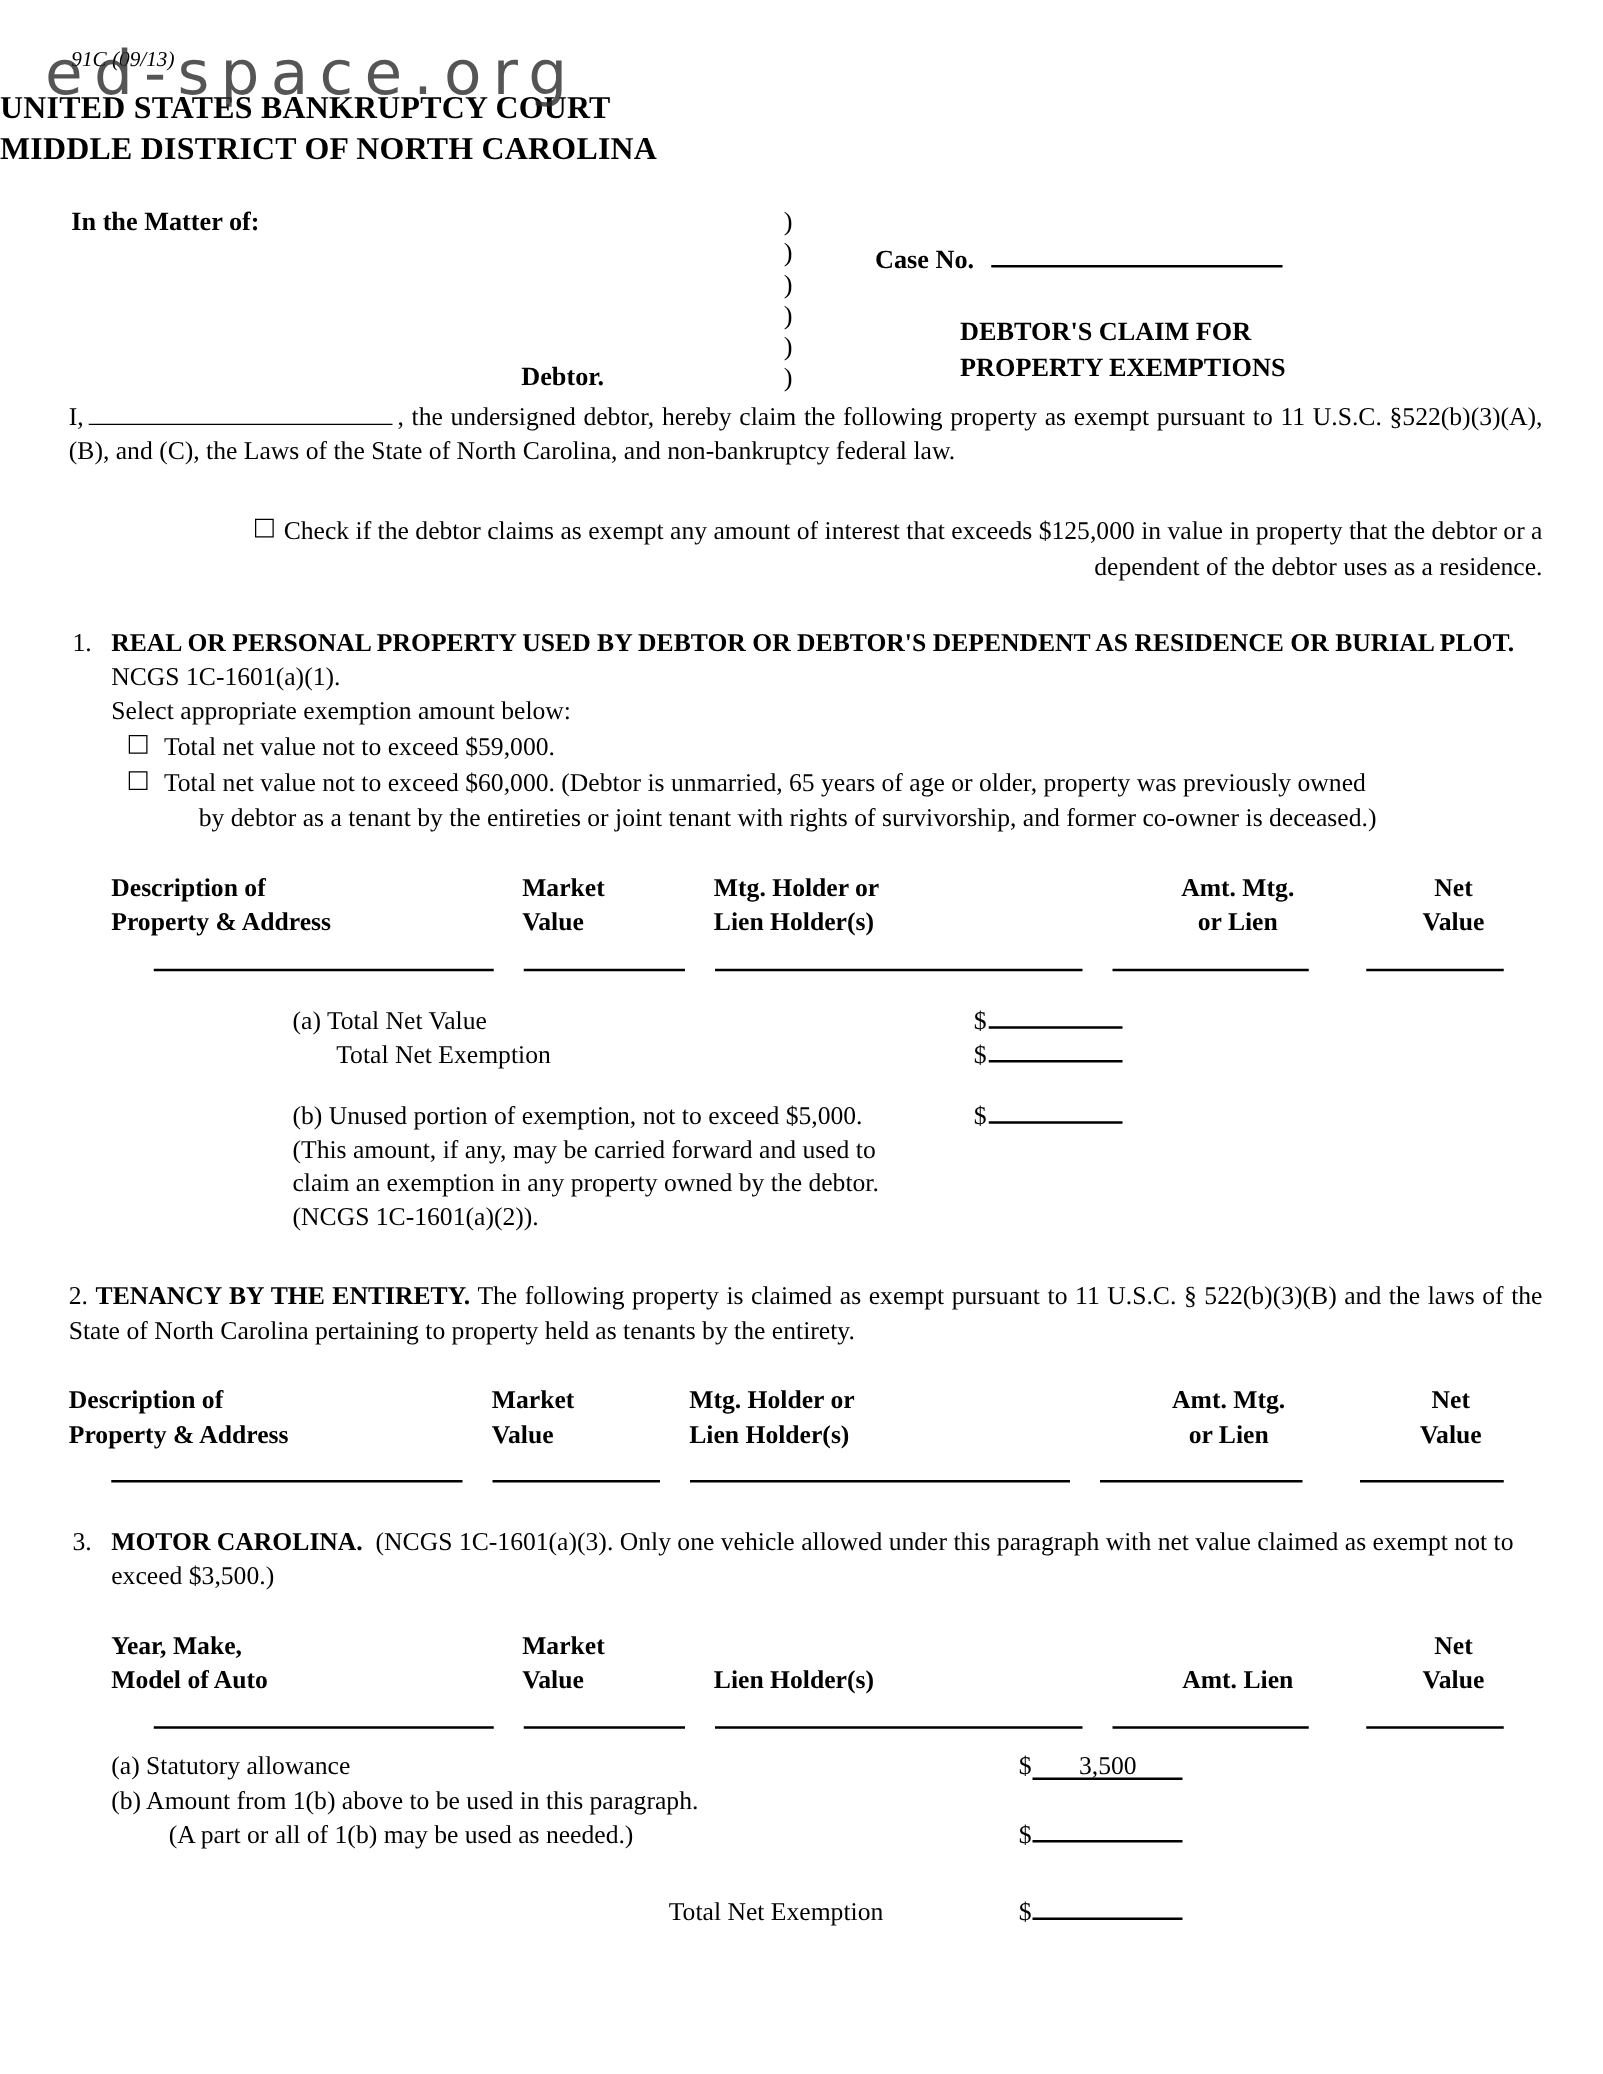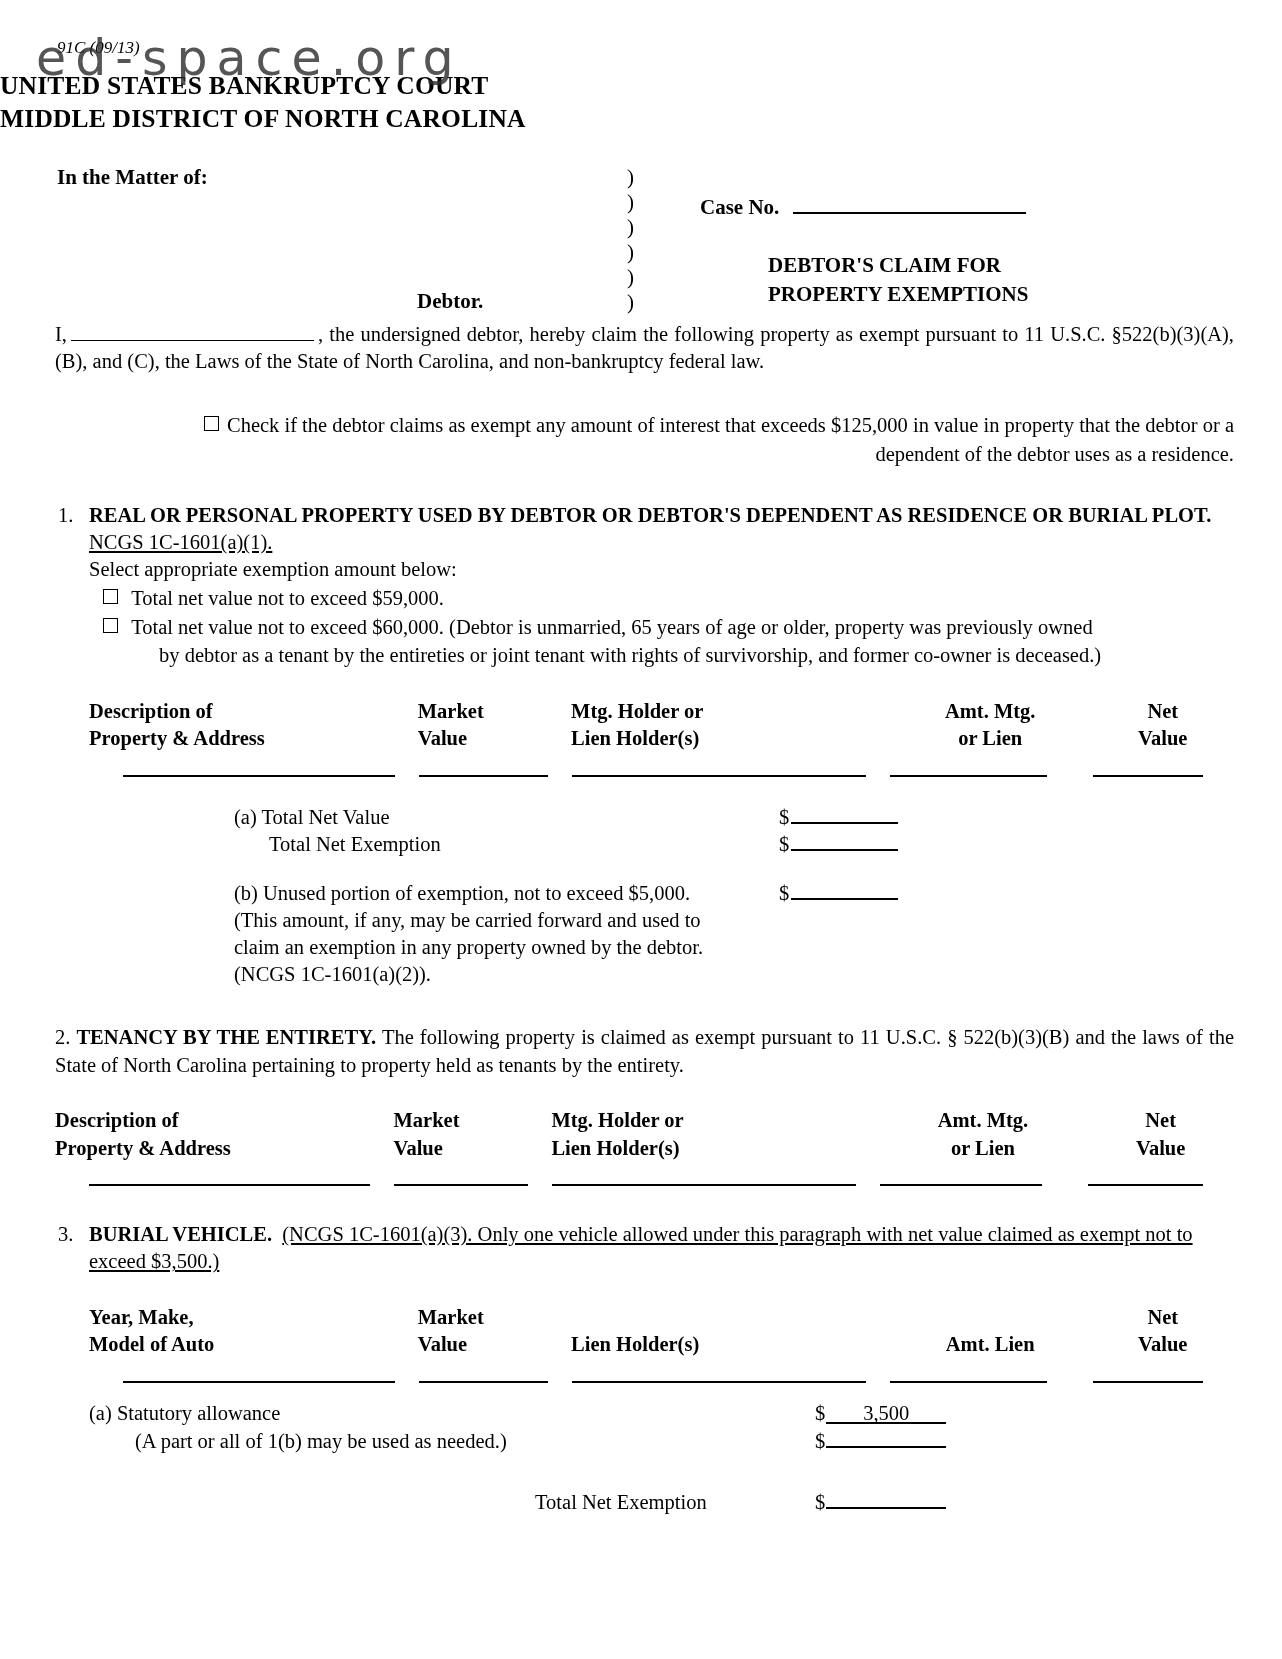--- a/index.html
+++ b/index.html
@@ -160,21 +160,21 @@
     left: 3px;
     top: 0;
     font-size: 20.5px;
   }
   .sec-body { padding-left: 34px; }
   .sec-head {
     font-weight: bold;
     font-size: 20.5px;
     line-height: 1.33;
   }
-  .sec-head .reg { font-weight: normal; text-decoration: underline; }
+  .sec-head .reg { font-weight: normal; }
 
   .sub-line { line-height: 1.35; }
 
   .optline {
     padding-left: 42px;
     text-indent: -28px;
     line-height: 1.36;
     margin-top: 1px;
   }
   .optline .cont { display: block; text-indent: 0; padding-left: 28px; }
@@ -433,21 +433,21 @@
         <td class="rule">
               <div class="rule-line" style="margin-right:30px;"></div>
             </td>
       </tr>
     </tbody>
       </table>
 
     <div class="sec">
       <div class="sec-num">3.</div>
       <div class="sec-body">
-        <div class="sec-head"><span>BURIAL VEHICLE.</span>&nbsp; <span class="reg">(NCGS 1C-1601(a)(3). Only one vehicle allowed under this paragraph with net value claimed as exempt not to exceed $3,500.)</span></div>
+        <div class="sec-head"><span>MOTOR CAROLINA.</span>&nbsp; <span class="reg">(NCGS 1C-1601(a)(3). Only one vehicle allowed under this paragraph with net value claimed as exempt not to exceed $3,500.)</span></div>
 
         <table class="tbl">
           <tbody>
               <tr>
             <th class="c1">
               <div>Year, Make,</div>
               <div>Model of Auto</div>
             </th>
             <th class="c2">
               <div>Market</div>
@@ -485,20 +485,23 @@
           </tr>
         </tbody>
           </table>
       </div>
     </div>
 
     <div class="amts3">
       <div class="amt3row">
         <span>(a) Statutory allowance</span>
         <span class="d3"><span>$</span><span class="rule3 filled">3,500</span></span>
+      </div>
+      <div class="amt3row">
+        <span>(b) Amount from 1(b) above to be used in this paragraph.</span>
       </div>
       <div class="amt3row">
         <span class="ind">(A part or all of 1(b) may be used as needed.)</span>
         <span class="d3"><span>$</span><span class="rule3"></span></span>
       </div>
       <div class="tne-row">
         <span>Total Net Exemption</span>
         <span class="d3"><span>$</span><span class="rule3"></span></span>
       </div>
     </div>

